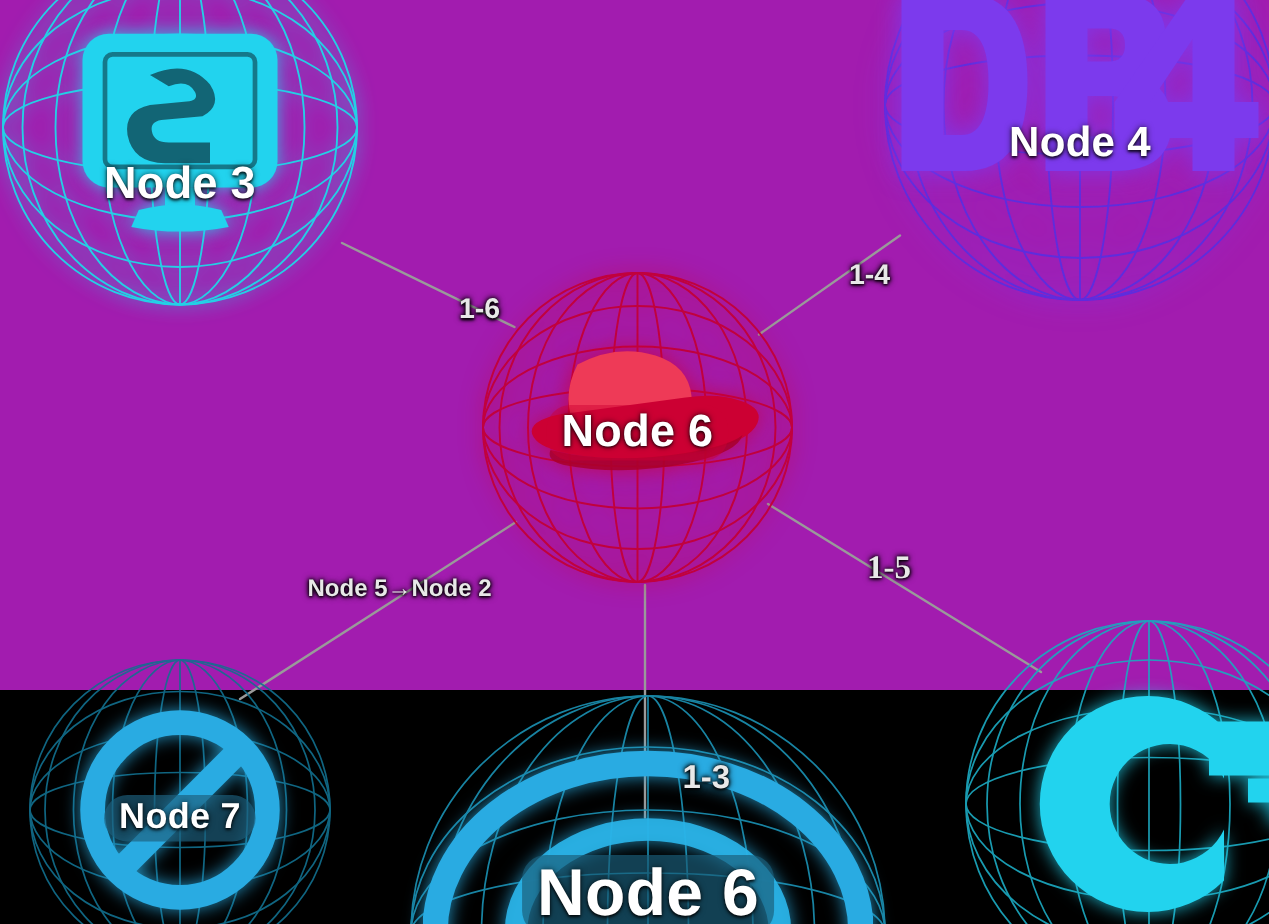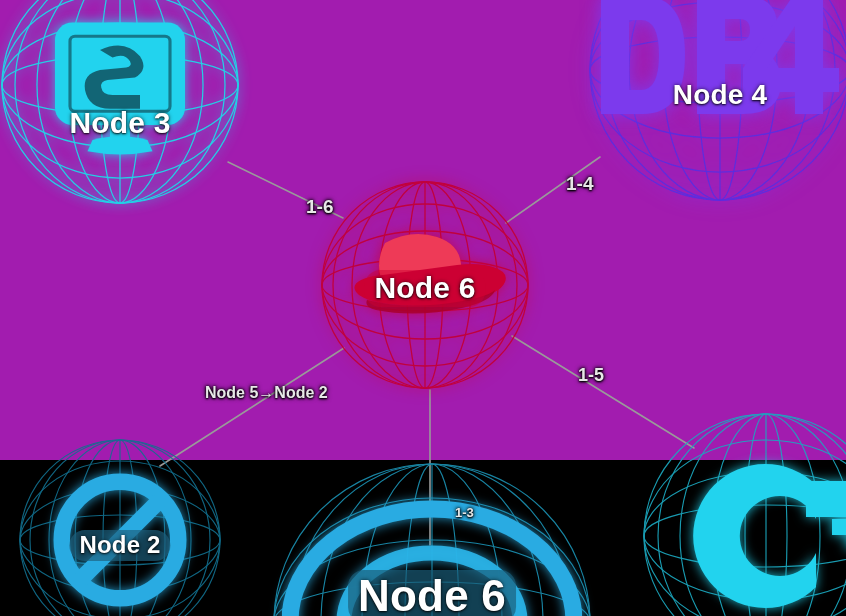--- a/index.html
+++ b/index.html
@@ -178,21 +178,21 @@
           <line x1="102" y1="2" x2="102" y2="202"></line>
         </g>
       </svg>
     </div>
     <div class="glyph-layer">
       <svg width="152" height="152" viewBox="0 0 120 120" class="glow-b">
         <circle cx="60" cy="60" r="46" fill="none" stroke="#29ABE2" stroke-width="13"></circle>
         <line x1="29" y1="91" x2="91" y2="29" stroke="#29ABE2" stroke-width="13" stroke-linecap="butt"></line>
       </svg>
     </div>
-    <div class="node-label" style="top:92px; font-size:24px; background:rgba(29,96,125,0.68);">Node 2</div>
+    <div class="node-label" style="top:92px; font-size:24px; background:rgba(29,96,125,0.68);">Node 7</div>
   </div>
 
   <div class="node" style="left:642px; top:412px; width:248px; height:248px;">
     <div class="sphere-wrap">
       <svg viewBox="0 0 248 248">
         <g fill="none" stroke="#1CA8BF" stroke-width="1.15" opacity="0.92">
           <circle cx="124" cy="124" r="122"></circle>
           <ellipse cx="124" cy="124" rx="122" ry="31"></ellipse>
           <ellipse cx="124" cy="124" rx="122" ry="64"></ellipse>
           <ellipse cx="124" cy="124" rx="122" ry="96"></ellipse>
@@ -237,16 +237,16 @@
         <ellipse cx="150" cy="125" rx="142" ry="112" fill="none" stroke="#29ABE2" stroke-width="17"></ellipse>
         <ellipse cx="150" cy="125" rx="88" ry="68" fill="none" stroke="#2AB4E8" stroke-width="15" opacity="0.92"></ellipse>
       </svg>
     </div>
     <div class="node-label" style="top:108px; font-size:44px; background:rgba(26,95,122,0.68);">Node 6</div>
   </div>
 
   <div class="edge-label" style="left:263px; top:196px; font-size:19px;margin-left:43px;">1-6</div>
   <div class="edge-label" style="left:540px; top:173px; font-size:19px;margin-left:26px;">1-4</div>
   <div class="edge-label" style="left:205px; top:384px; font-size:16px;">Node 5→Node 2</div>
-  <div class="edge-label" style="left:578px; top:365px; font-size:18px;">1-5</div>
-  <div class="edge-label" style="left:412px; top:505px; font-size:13px;padding-left:43px;">1-3</div>
+  <div class="edge-label" style="left:578px; top:365px; font-size:22px;font-family:Liberation Serif, serif;">1-5</div>
+  <div class="edge-label" style="left:412px; top:505px; font-size:22px;padding-left:43px;">1-3</div>
 
 </div>
 
 </body></html>

